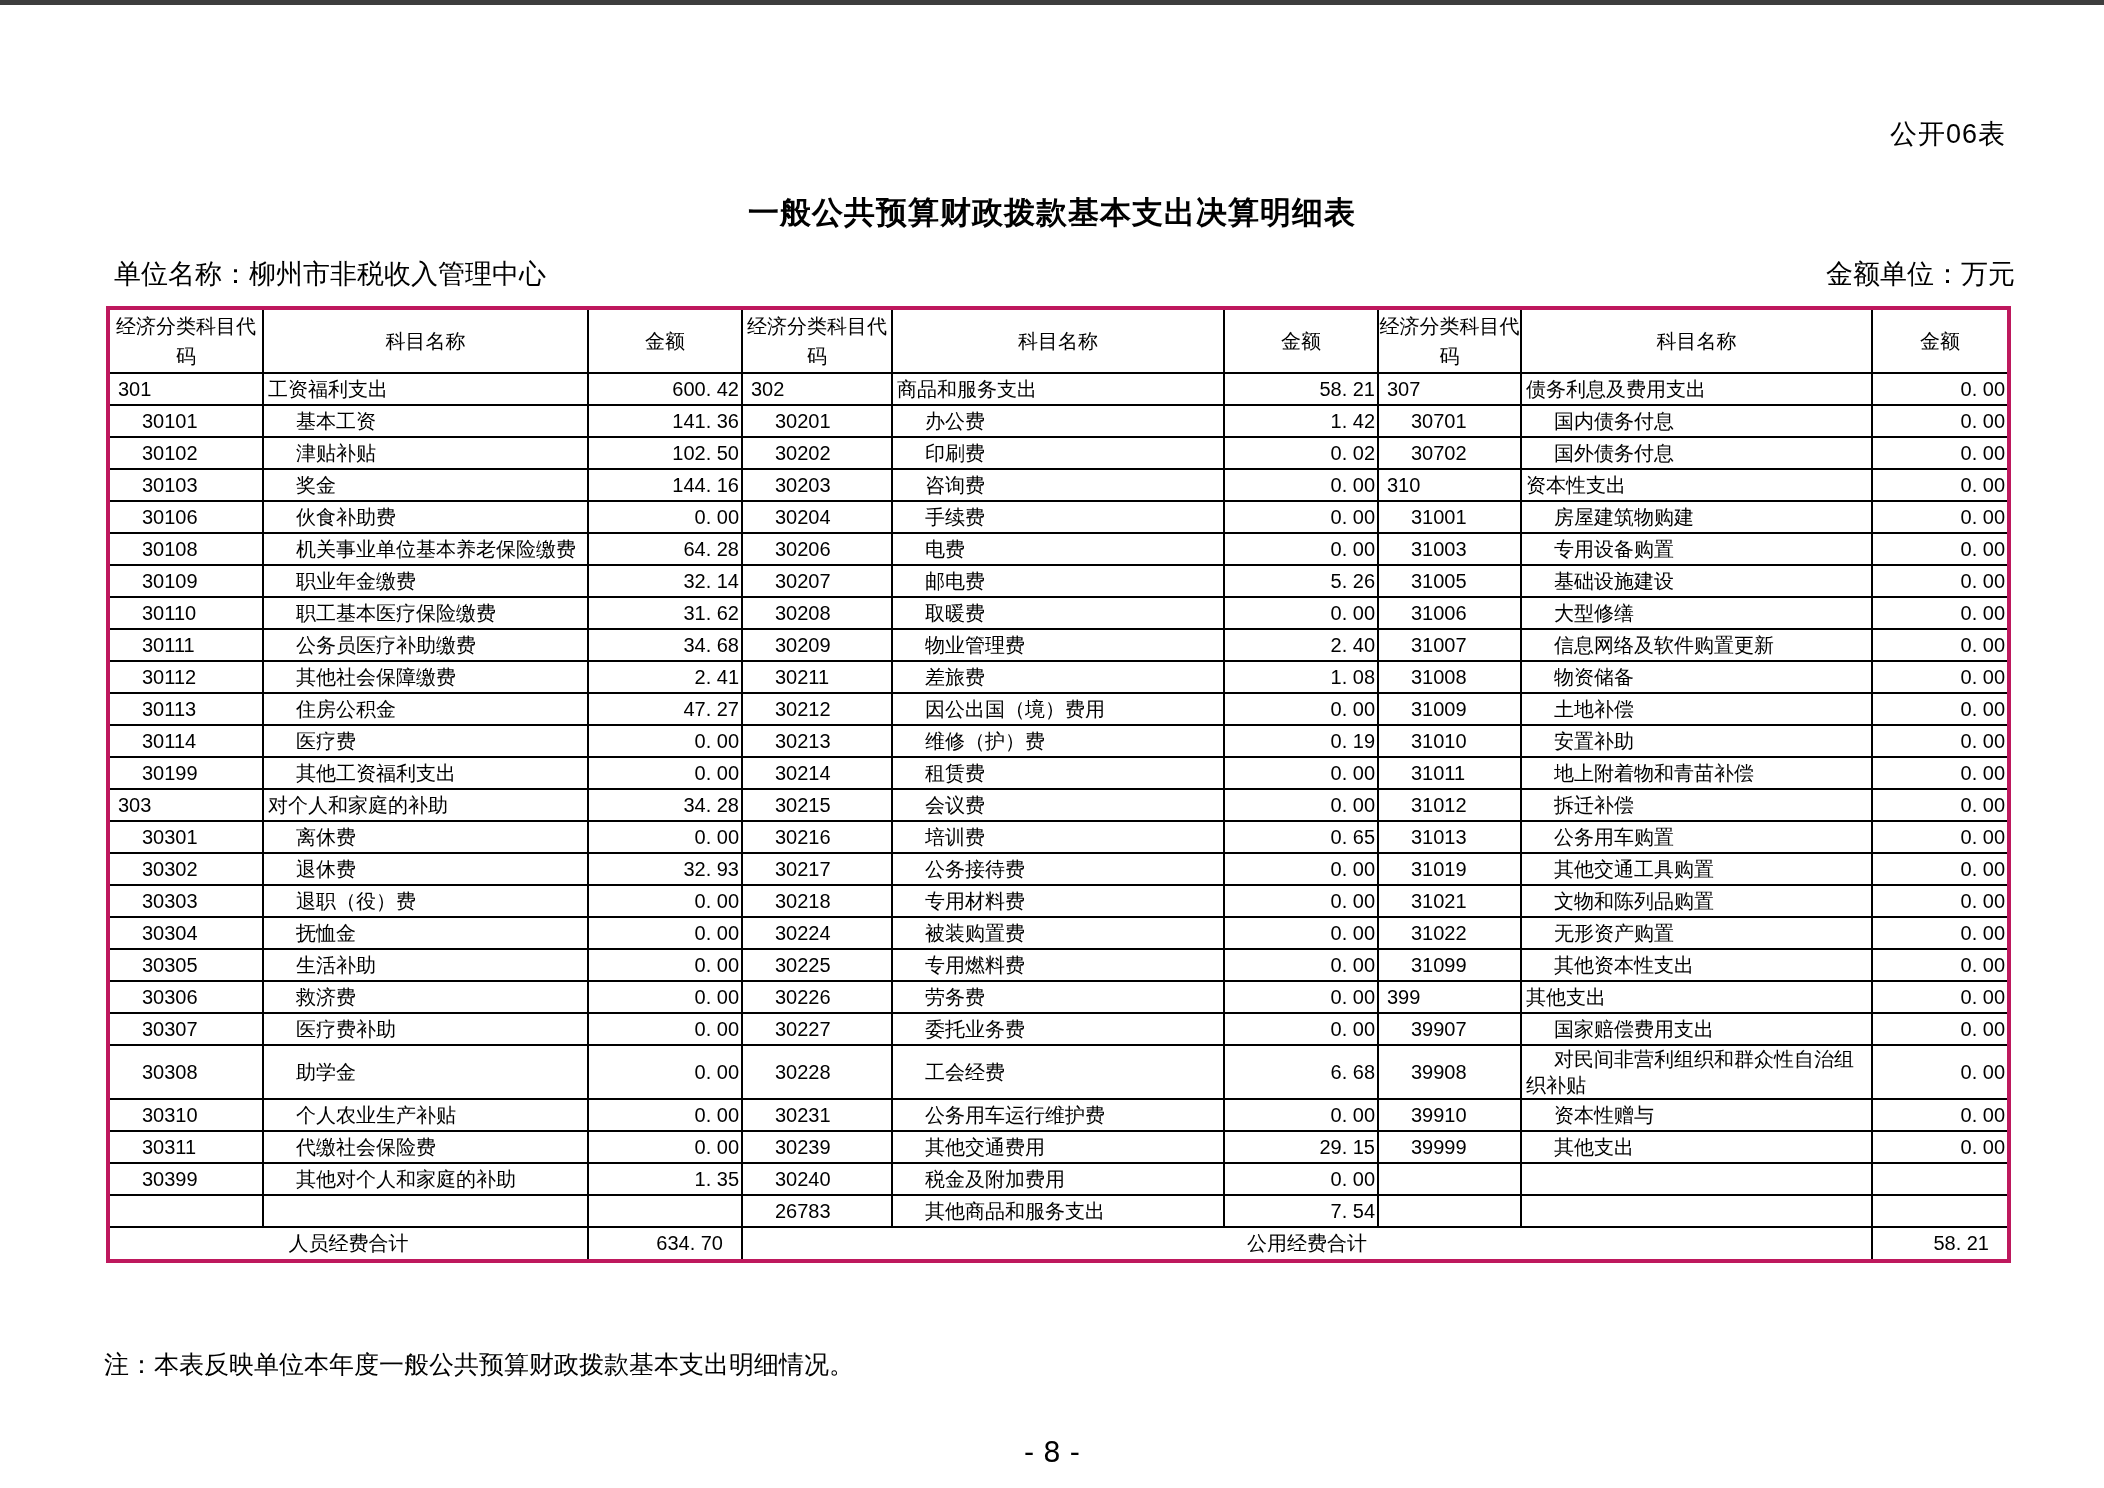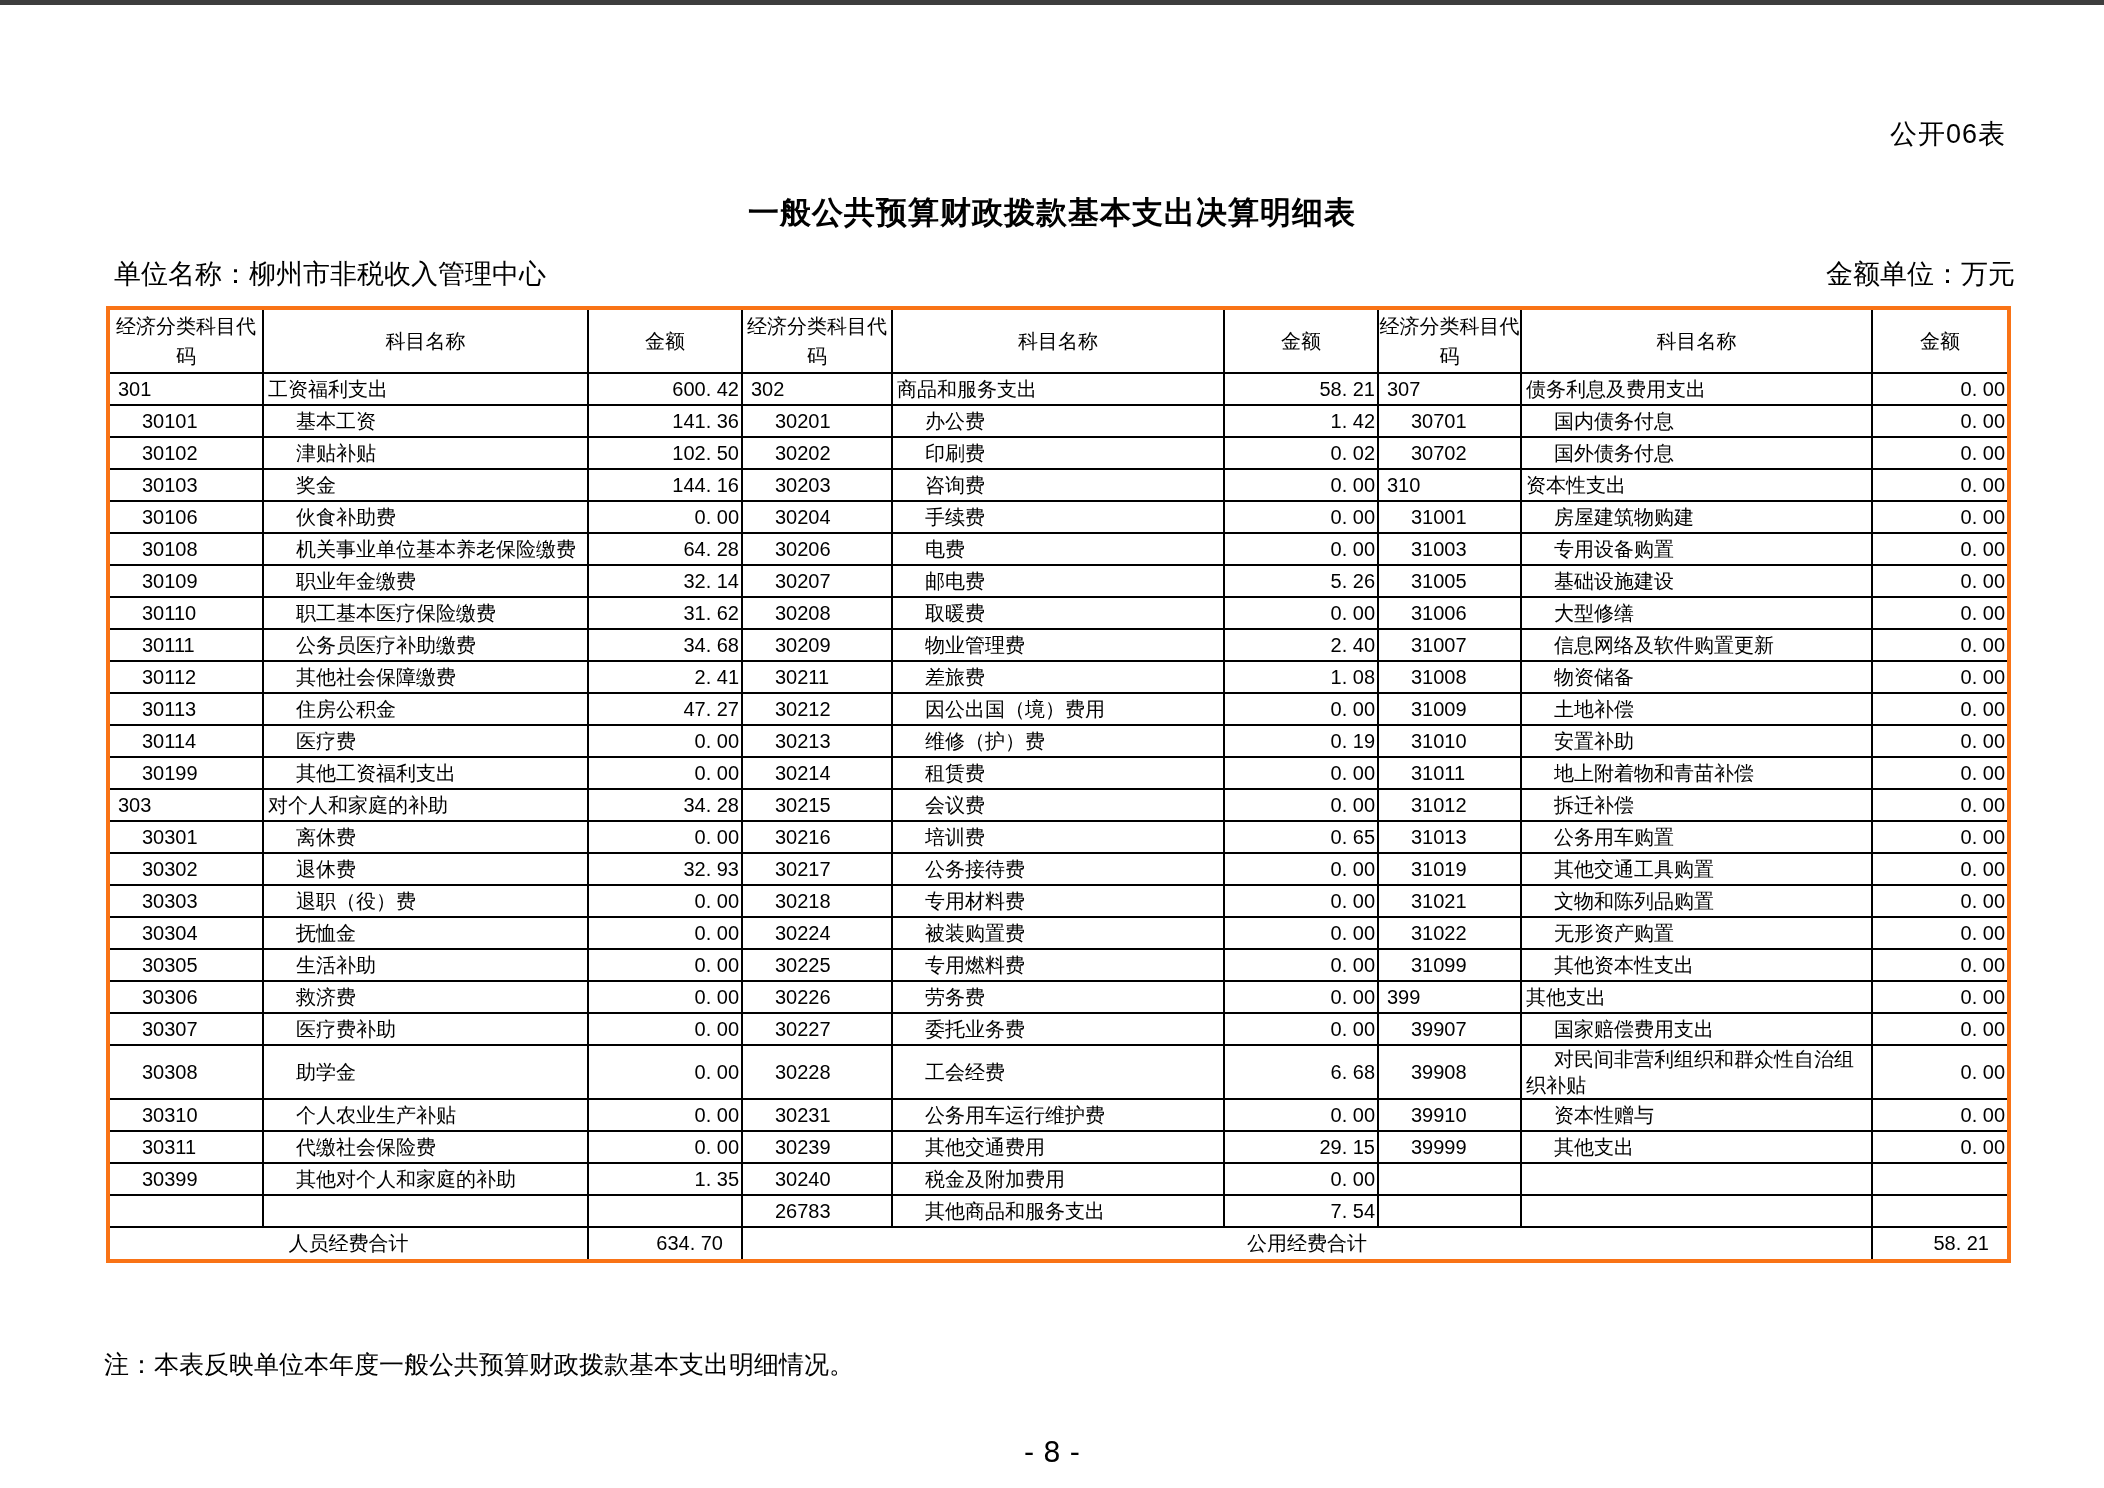--- a/index.html
+++ b/index.html
@@ -26,21 +26,21 @@
   .meta-row {
     position: absolute; top: 256px; left: 106px; width: 1901px;
     display: flex; justify-content: space-between;
     font-size: 27px;
     margin-left: 8px;
   }
   table.budget {
     position: absolute; top: 306px; left: 106px;
     width: 1901px; table-layout: fixed;
     border-collapse: collapse;
-    border: 4px solid #f97316;
+    border: 4px solid #be185d;
   }
   table.budget th, table.budget td {
     border: 2px solid #000;
     overflow: hidden;
     vertical-align: middle;
     font-weight: normal;
   }
   thead th {
     height: 62px; font-size: 20px; line-height: 1.5;
     text-align: center; padding: 0; border-bottom-width: 5px;

